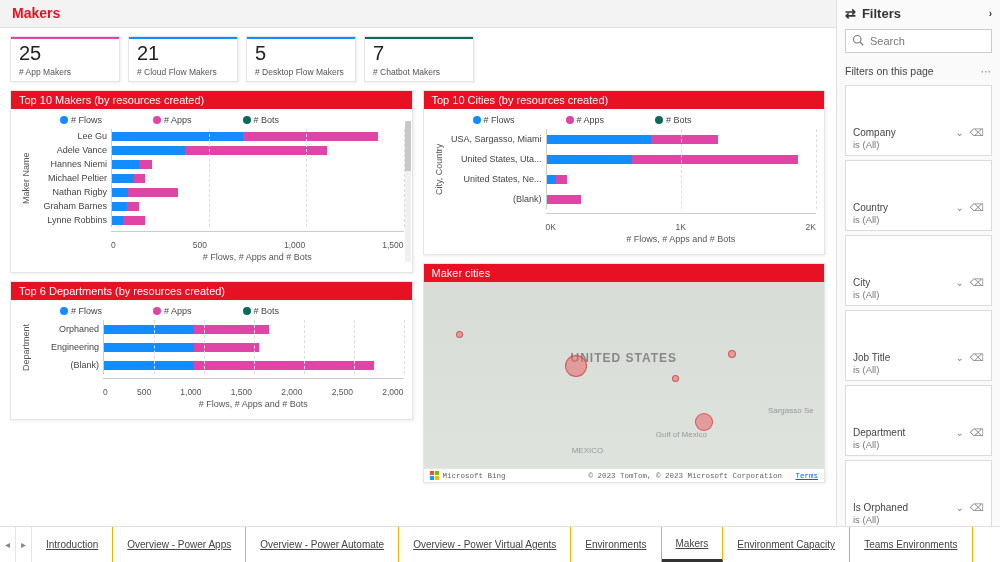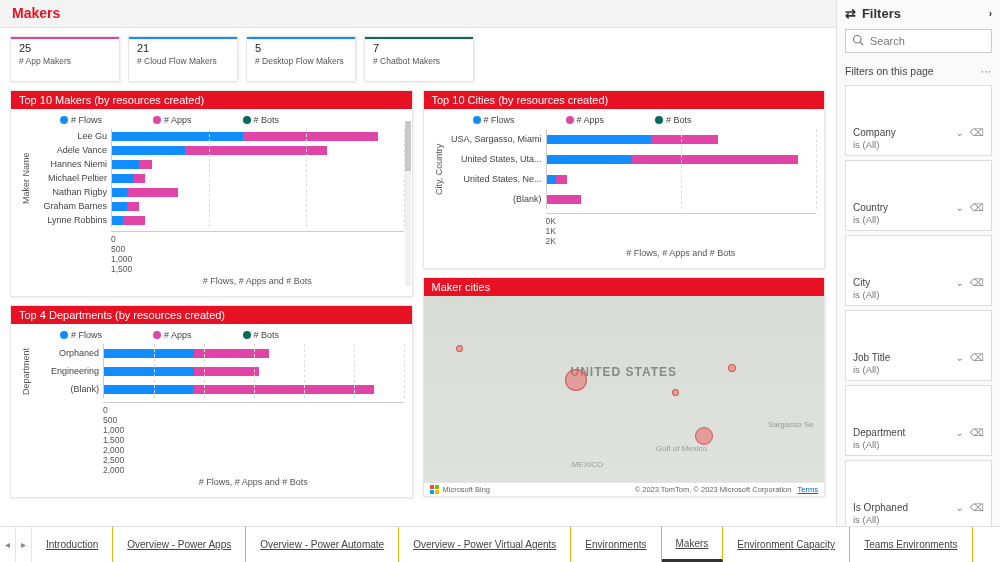--- a/index.html
+++ b/index.html
@@ -2,47 +2,47 @@
 <html><head>
 <meta charset="utf-8">
 <style>
   * { box-sizing: border-box; margin: 0; padding: 0; }
   body { font-family: "Segoe UI", Arial, sans-serif; font-size: 11px; background: #fff; color: #333; width: 1000px; height: 562px; overflow: hidden; position: relative; }
   .header { height: 28px; background: #f3f3f3; border-bottom: 1px solid #e0e0e0; padding: 5px 12px; color: #e81123; font-weight: 600; font-size: 14px; }
   .main { position: absolute; top: 28px; left: 0; right: 165px; bottom: 36px; padding: 8px 10px; overflow: hidden; }
   .cards { display: flex; gap: 8px; margin-bottom: 8px; }
   .card { width: 110px; height: 46px; background: #fff; border: 1px solid #e5e5e5; box-shadow: 1px 1px 3px rgba(0,0,0,0.08); padding: 5px 8px; position: relative; }
   .card .bar { position: absolute; top: 0; left: 0; right: 0; height: 2px; }
-  .card .num { font-size: 11px; color: #222; font-weight: 400; }
+  .card .num { font-size: 20px; color: #222; font-weight: 400; }
   .card .lbl { font-size: 8.5px; color: #555; margin-top: 2px; }
   .cols { display: flex; gap: 10px; }
   .col { flex: 1; display: flex; flex-direction: column; gap: 8px; }
   .panel { background: #fff; border: 1px solid #e5e5e5; box-shadow: 1px 1px 3px rgba(0,0,0,0.08); position: relative; }
   .panel-title { background: #e81123; color: #fff; font-size: 11px; padding: 3px 8px; font-weight: 400; }
   .panel-body { padding: 6px 8px 10px 8px; position: relative; }
   .legend { display: flex; gap: 10px; font-size: 9px; color: #444; margin-bottom: 4px; }
   .lg { display: flex; align-items: center; gap: 3px; margin-left: 41px; }
   .sw { width: 8px; height: 8px; border-radius: 50%; display: inline-block; }
   .chart-area { display: flex; }
   .ylabel { writing-mode: vertical-rl; transform: rotate(180deg); font-size: 9px; color: #555; text-align: center; padding: 0 2px; }
   .ycats { display: flex; flex-direction: column; justify-content: space-around; font-size: 9px; color: #444; text-align: right; padding-right: 4px; }
   .bars { flex: 1; display: flex; flex-direction: column; justify-content: space-around; position: relative; border-left: 1px solid #ccc; }
   .grid { position: absolute; top: 0; bottom: 0; border-left: 1px dashed #ddd; }
   .barrow { height: 11px; display: flex; align-items: center; }
   .seg { height: 9px; }
-  .xaxis { display: flex; justify-content: space-between; font-size: 8.5px; color: #555; margin-top: 4px; border-top: 1px solid #ccc; padding-top: 2px; flex-direction: column; }
+  .xaxis { display: flex; justify-content: space-between; font-size: 8.5px; color: #555; margin-top: 4px; border-top: 1px solid #ccc; padding-top: 8px; }
   .xlabel { text-align: center; font-size: 9px; color: #555; margin-top: 2px; }
   .scroll { position: absolute; right: 1px; top: 30px; bottom: 10px; width: 6px; background: #f0f0f0; }
   .scroll-thumb { background: #c8c8c8; width: 6px; height: 50px; }
   .map-body { height: 200px; background: #e8ece8; position: relative; overflow: hidden; }
   .map-land { position: absolute; inset: 0; background: linear-gradient(180deg, #d8dcd6 0%, #dfe3dd 100%); }
   .map-label { position: absolute; left: 50%; top: 38%; transform: translate(-50%,-50%); color: #888; font-size: 12px; letter-spacing: 1px; font-weight: 600; }
   .map-sub { position: absolute; color: #999; font-size: 8px; }
   .bubble { position: absolute; border-radius: 50%; background: rgba(232,100,100,0.55); border: 1px solid rgba(200,60,60,0.7); }
-  .map-foot { position: absolute; bottom: 0; left: 0; right: 0; height: 14px; background: #fff; border-top: 1px solid #e5e5e5; display: flex; align-items: center; justify-content: space-between; padding: 0 6px; font-size: 7.5px; color: #666; }
+  .map-foot { position: absolute; bottom: 0; left: 0; right: 0; height: 14px; background: #fff; border-top: 1px solid #e5e5e5; display: flex; align-items: center; justify-content: space-between; padding: 0 6px; font-size: 7.5px; color: #666; font-family: Liberation Mono, monospace; }
   .bing { display: flex; align-items: center; gap: 3px; }
   .link { color: #0066cc; text-decoration: underline; }
   
   .filter-pane { position: absolute; top: 0; right: 0; bottom: 36px; width: 164px; border-left: 1px solid #e0e0e0; background: #fafafa; padding: 0; }
   .fp-head { display: flex; align-items: center; justify-content: space-between; padding: 6px 8px; font-size: 13px; font-weight: 600; color: #333; }
   .fp-search { margin: 2px 8px 8px 8px; border: 1px solid #ccc; background: #fff; height: 24px; display: flex; align-items: center; padding: 0 6px; color: #777; font-size: 11px; gap: 6px; }
   .fp-section-title { display: flex; justify-content: space-between; align-items: center; padding: 4px 8px; font-size: 10.5px; color: #444; }
   .fcard { margin: 4px 8px; border: 1px solid #dcdcdc; background: #fff; padding: 5px 7px; font-size: 10px; color: #444; position: relative; }
   .fcard .row1 { display: flex; justify-content: space-between; align-items: center; margin-top: 36px; }
   .fcard .row1 .icons { display: flex; gap: 6px; color: #888; font-size: 10px; }
@@ -148,21 +148,21 @@
                 </div>
        <div class="xlabel"># Flows, # Apps and # Bots</div>
               </div>
      </div>
           </div>
         <div class="scroll">
             <div class="scroll-thumb"></div>
           </div>
       </div>
       <div class="panel">
-        <div class="panel-title">Top 4 Departments (by resources created)</div>
+        <div class="panel-title">Top 6 Departments (by resources created)</div>
         <div class="panel-body" id="chart-depts">
             <div class="legend">
               <span class="lg"><span class="sw" style="background:#118DFF"></span># Flows</span>
               <span class="lg"><span class="sw" style="background:#E044A7"></span># Apps</span>
               <span class="lg"><span class="sw" style="background:#0B6B5B"></span># Bots</span>
             </div>
             <div class="chart-area" style="height:54px">
        <div class="ylabel">Department</div>
        <div class="ycats" style="width:70px">
                 <div>Orphaned</div>

